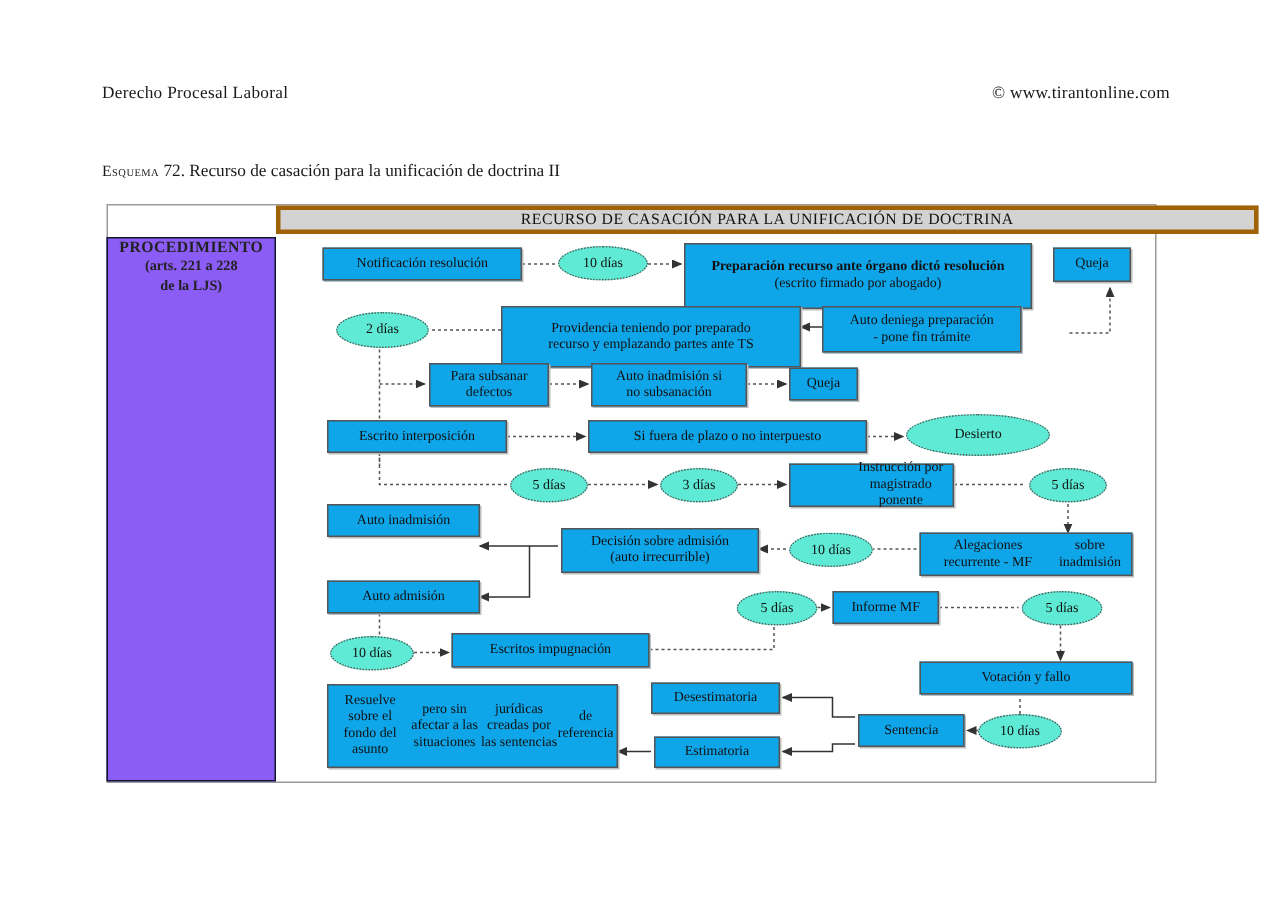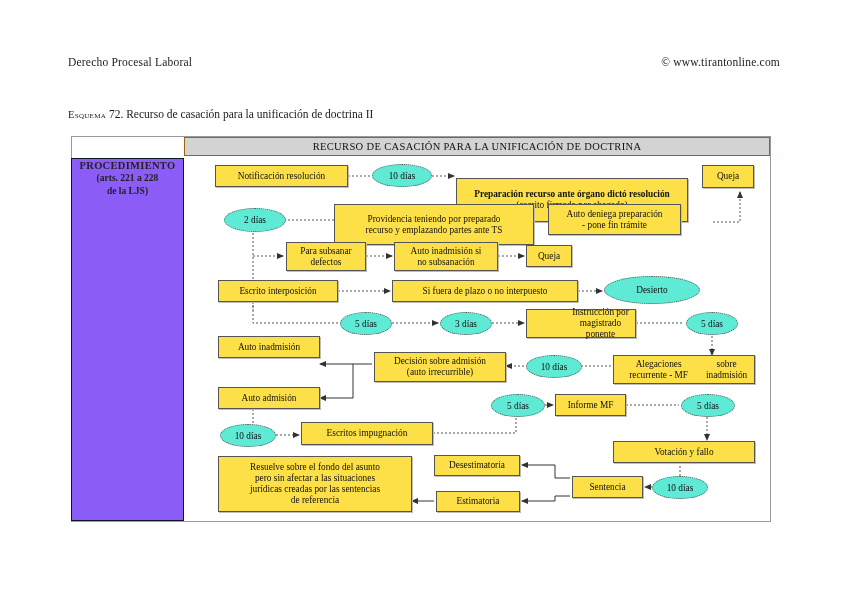--- a/index.html
+++ b/index.html
@@ -35,33 +35,33 @@
     display:flex;align-items:flex-start;justify-content:center;
   }
   .sidebar .sbtxt{
     text-align:center;font-size:10.5px;line-height:13px;color:#222;
   }
   .sidebar .sbtxt .t1{font-weight:bold;letter-spacing:.3px;display:block;font-size:10.5px;}
   .sidebar .sbtxt .t2{display:block;font-weight:bold;font-size:9.5px;}
   .sidebar .sbtxt .t3{display:block;font-weight:bold;font-size:9.5px;}
 
   .titlebar{
-    position:absolute;left:184px;top:137px;width:586px;height:19px;
-    background:#d3d3d3;border:1px solid #a16207;box-sizing:border-box;
+    position:absolute;left:184px;top:137px;width:655px;height:19px;
+    background:#d3d3d3;border:3px solid #a16207;box-sizing:border-box;
     display:flex;align-items:center;justify-content:center;
     font-size:10.5px;letter-spacing:.35px;color:#111;
   }
 
   
   svg.wires{position:absolute;left:0;top:0;width:848px;height:601px;pointer-events:none;}
 
   
   .node{
     position:absolute;box-sizing:border-box;
-    border:1px solid #555;background:#fde047;
+    border:1px solid #555;background:#0ea5e9;
     display:flex;align-items:center;justify-content:center;
     text-align:center;font-size:9.3px;line-height:11px;color:#111;
     box-shadow:1px 1px 0 0 #bdbdbd;
     padding:1px 2px;
   }
   .ell{
     position:absolute;box-sizing:border-box;
     border:1px dotted #555;border-radius:50%;
     background:#5eead4;
     display:flex;align-items:center;justify-content:center;
@@ -175,21 +175,21 @@
   </svg>
 
   <div class="node" style="left:215px;top:165px;width:133px;height:22px;">
     <span>Notificación resolución</span>
   </div>
 
   <div class="ell" style="left:372px;top:164px;width:60px;height:23px;">
     <span>10 días</span>
   </div>
 
-  <div class="node" style="left:456px;top:162px;width:232px;height:44px;flex-direction:column;margin-top:16px;">
+  <div class="node" style="left:456px;top:162px;width:232px;height:44px;flex-direction:column;">
     <span><b>Preparación recurso ante órgano dictó resolución</b></span>
     <span>(escrito firmado por abogado)</span>
   </div>
 
   <div class="node" style="left:702px;top:165px;width:52px;height:23px;">
     <span>Queja</span>
   </div>
 
   <div class="ell" style="left:224px;top:208px;width:62px;height:24px;">
     <span>2 días</span>
@@ -303,20 +303,20 @@
   </div>
 
   <div class="node" style="left:434px;top:455px;width:86px;height:21px;">
     <span>Desestimatoria</span>
   </div>
 
   <div class="node" style="left:436px;top:491px;width:84px;height:21px;">
     <span>Estimatoria</span>
   </div>
 
-  <div class="node" style="left:218px;top:456px;width:194px;height:56px;flex-direction:column;">
+  <div class="node" style="left:218px;top:456px;width:194px;height:56px;flex-direction:row;">
     <span>Resuelve sobre el fondo del asunto</span>
     <span>pero sin afectar a las situaciones</span>
     <span>jurídicas creadas por las sentencias</span>
     <span>de referencia</span>
   </div>
 
 </div>
 
 </body></html>

